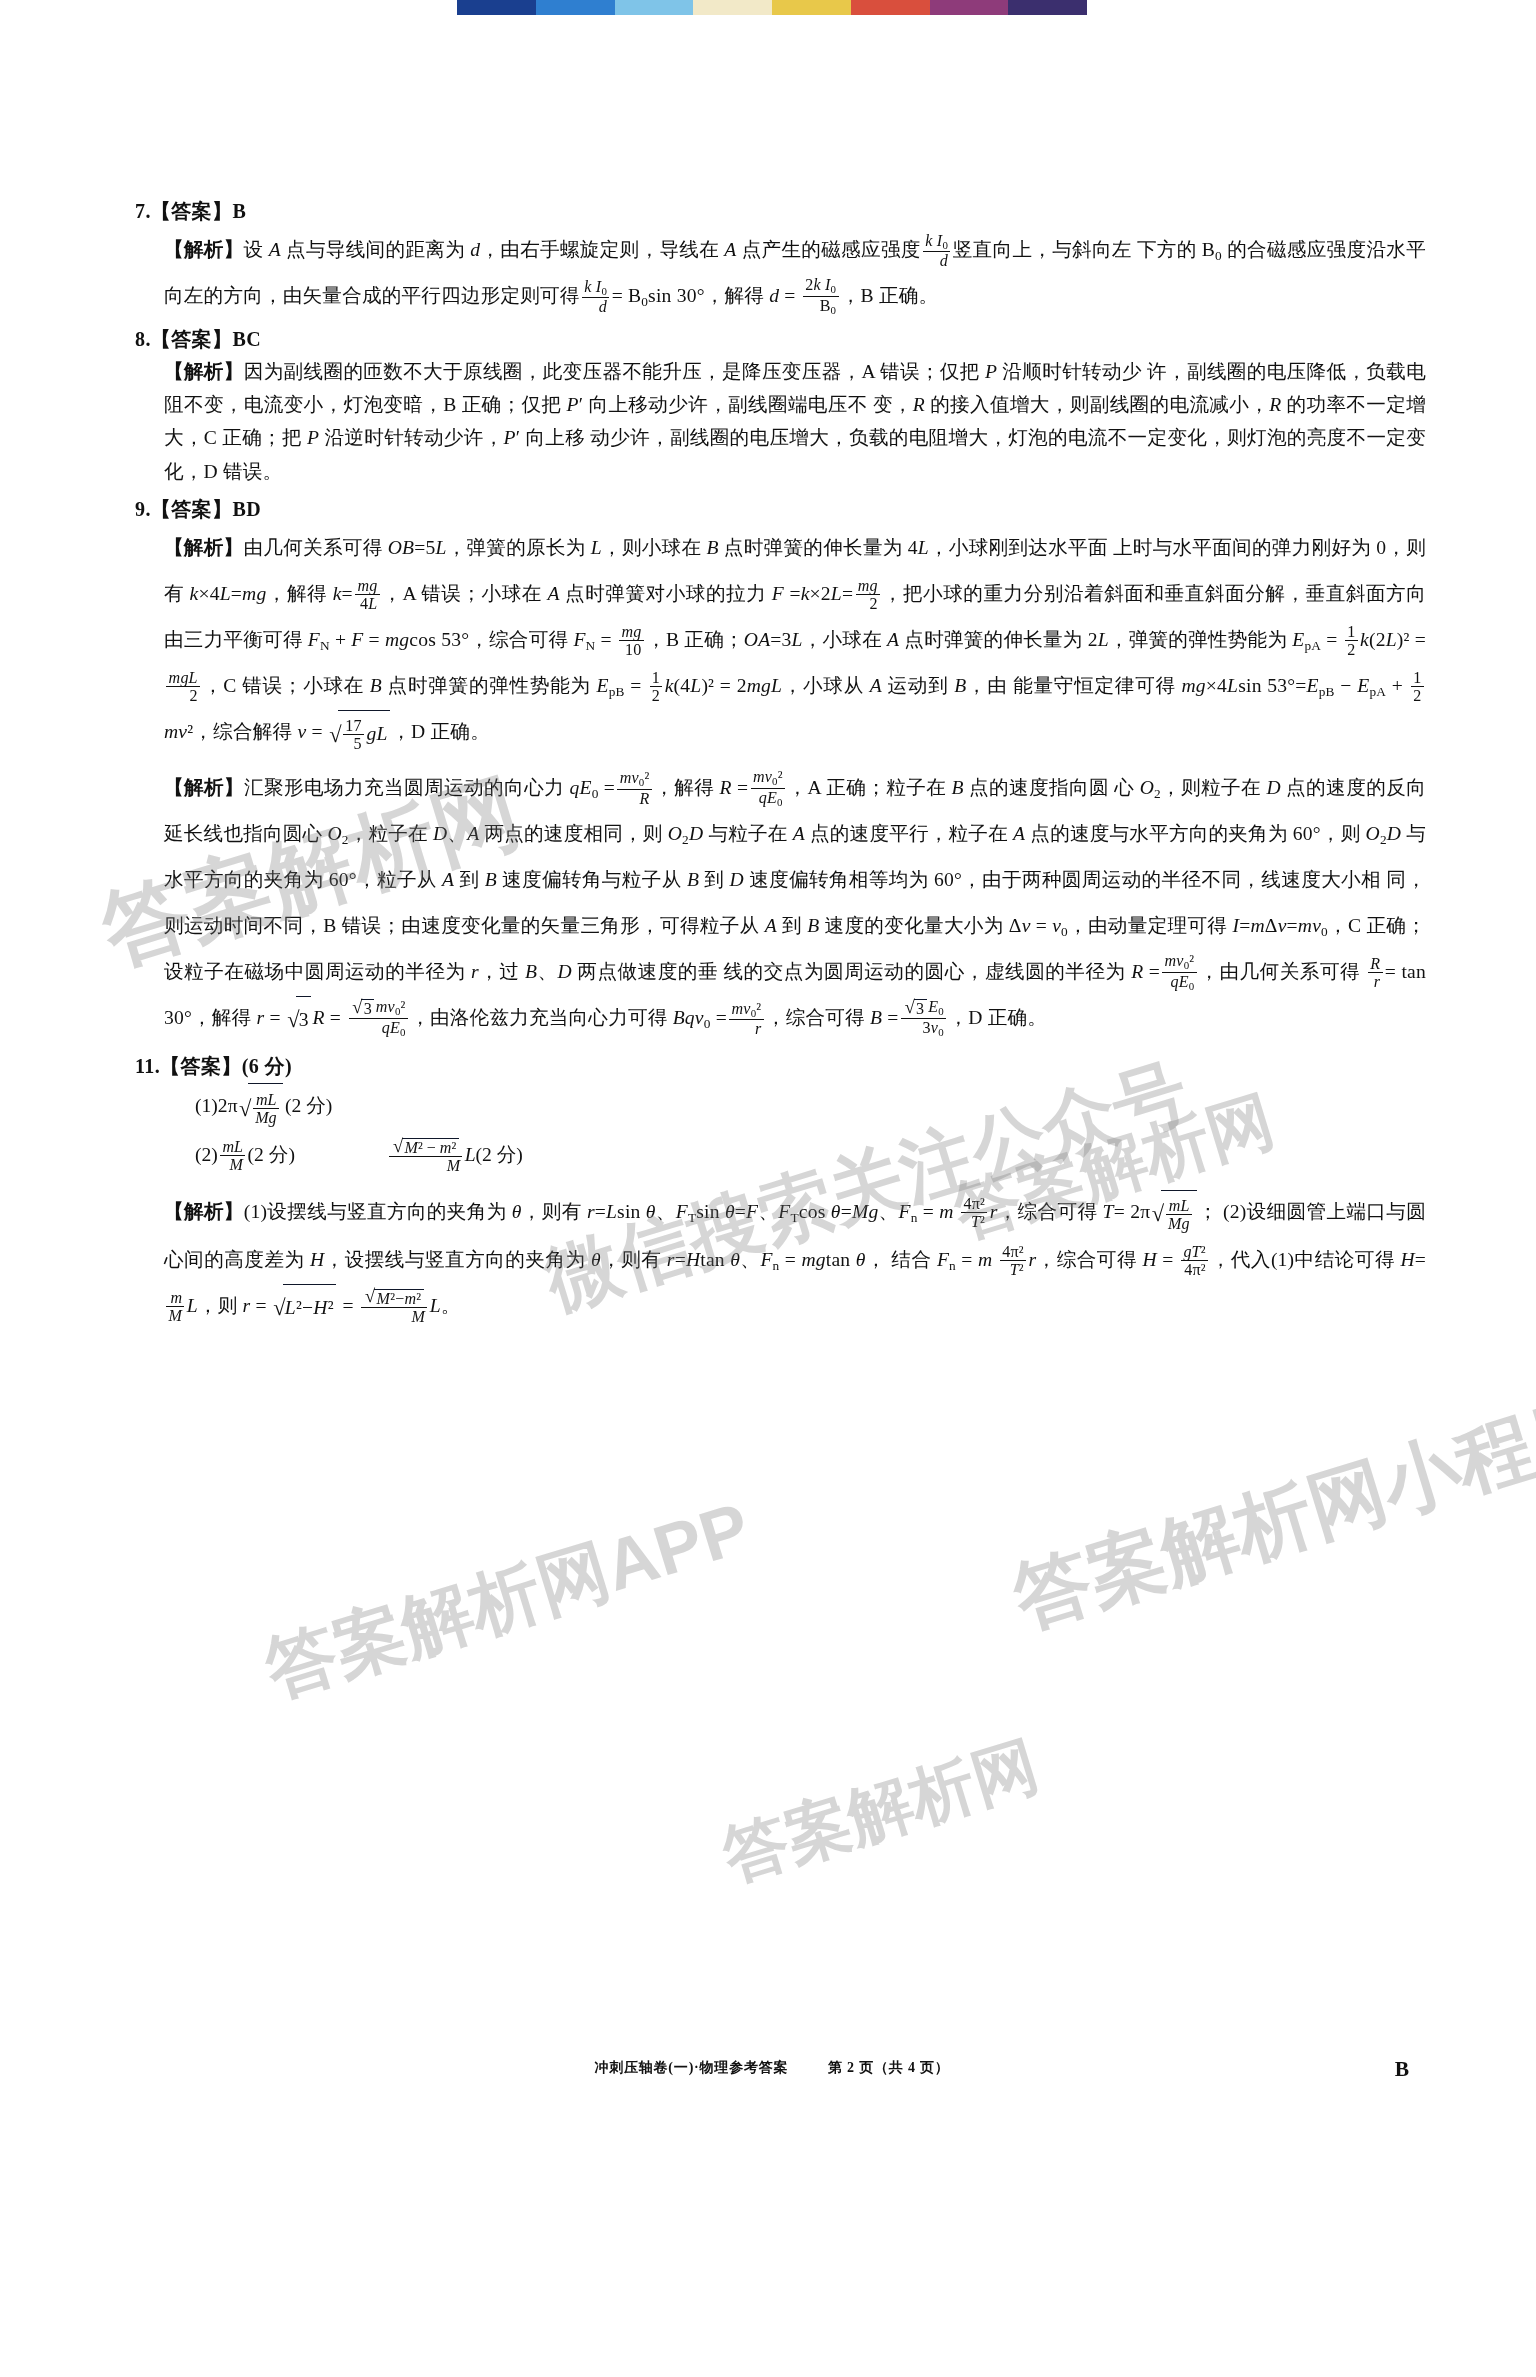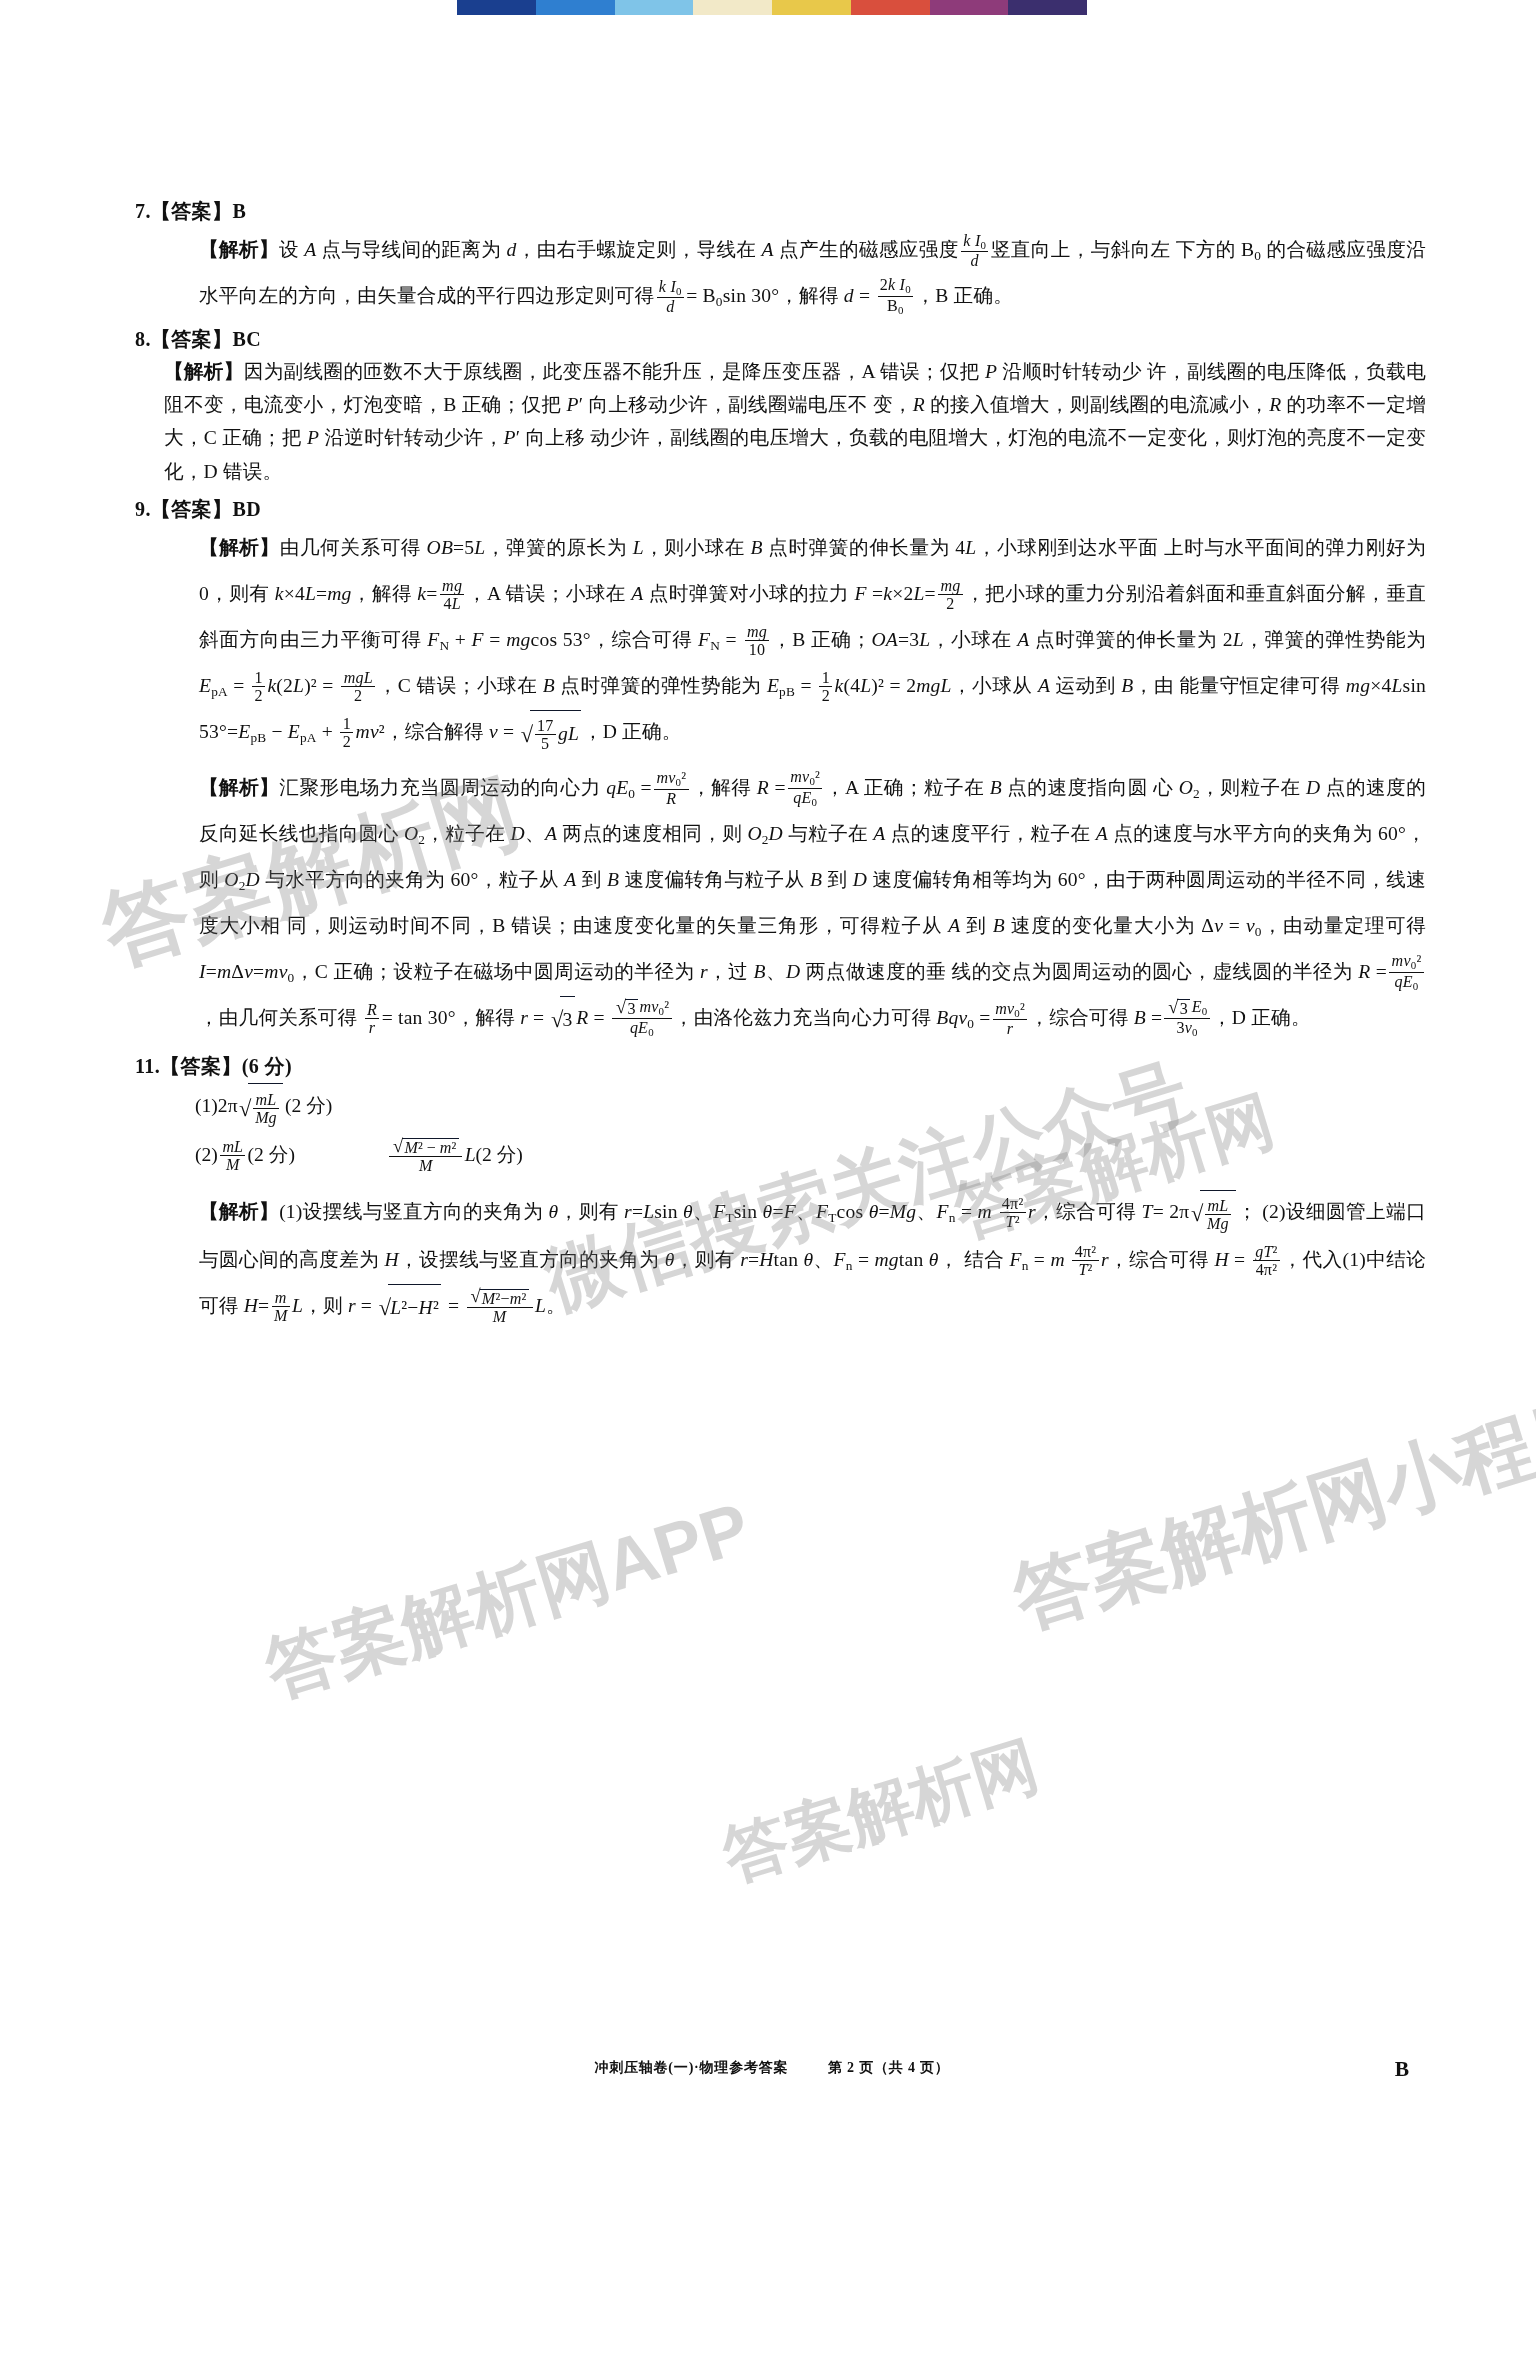--- a/index.html
+++ b/index.html
@@ -50,26 +50,26 @@
   .body-wrap {
     margin-left: 29px;
   }
   .para {
     font-size: 19.6px;
     line-height: 1.70;
     text-align: justify;
     text-justify: inter-ideograph;
     letter-spacing: 0.2px;
   }
-  .para.tall { line-height: 2.35; margin-left: 35px; }
+  .para.tall { line-height: 2.35; }
   i.v { font-style: italic; font-family: "Liberation Serif", serif; }
   .frac {
     display: inline-block;
     vertical-align: middle;
-    text-align: center;
+    text-align: right;
     font-size: 0.82em;
     line-height: 1.08;
     margin: 0 2.3px;
     position: relative;
     top: -0.8px;
   }
   .frac .n { display:block; padding: 0 2.3px; }
   .frac .d { display:block; border-top: 1.1px solid #111; padding: 0 2.3px; }
   .sqrt {
     display: inline-block;

